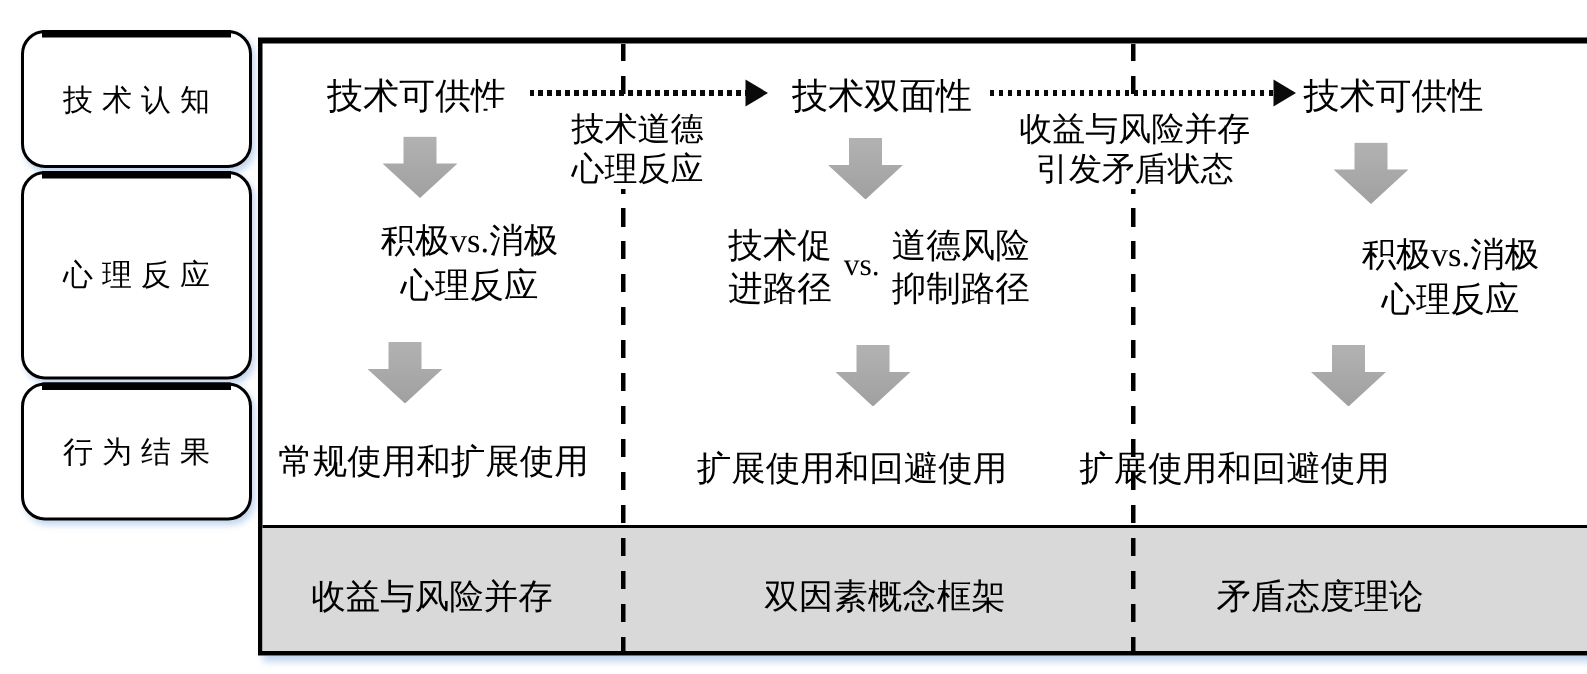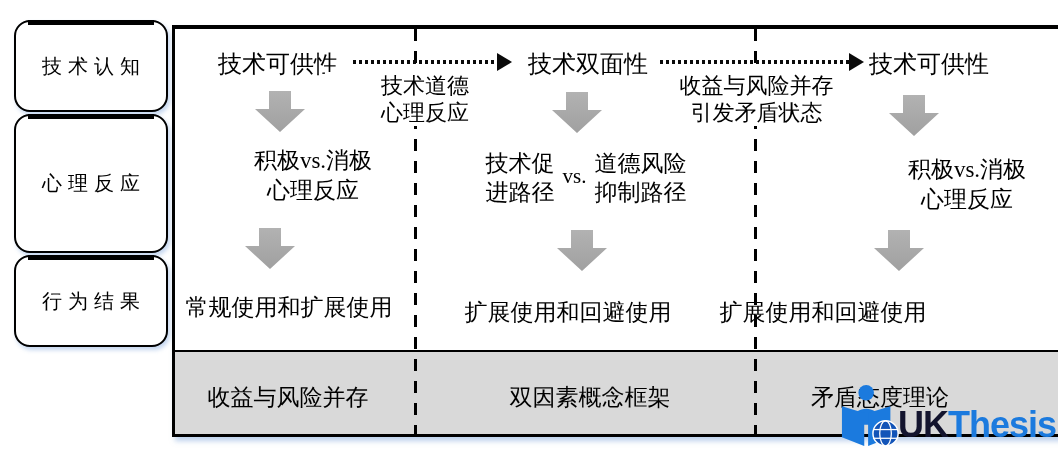--- a/index.html
+++ b/index.html
@@ -227,29 +227,14 @@
 
     <div class="cell beh-label" style="left:0px;   top:263px; width:228px;">常规使用和扩展使用</div>
     <div class="cell beh-label" style="left:281px; top:268px; width:224px;">扩展使用和回避使用</div>
     <div class="cell beh-label" style="left:536px; top:268px; width:224px;">扩展使用和回避使用</div>
 
     <div class="cell theory-label" style="left:13px;  width:200px;">收益与风险并存</div>
     <div class="cell theory-label" style="left:315px; width:200px;">双因素概念框架</div>
     <div class="cell theory-label" style="left:605px; width:200px;">矛盾态度理论</div>
   </div>
 
-  <div class="logo">
-    <svg class="logo-icon" viewBox="0 0 64 66">
-      <circle cx="27" cy="9" r="8" fill="#1b7ade"></circle>
-      <path d="M14,36 C14,22 40,22 40,36 L40,42 L14,42 Z" fill="#1b7ade"></path>
-      <path d="M2,23 L25,30 L25,64 L2,55 Z" fill="#1b7ade"></path>
-      <path d="M52,23 L29,30 L29,64 L52,55 Z" fill="#1b7ade"></path>
-      <circle cx="47" cy="51" r="13" fill="#1254b8" stroke="#ffffff" stroke-width="1.5"></circle>
-      <ellipse cx="47" cy="51" rx="6" ry="13" fill="none" stroke="#ffffff" stroke-width="1.3"></ellipse>
-      <line x1="34" y1="47" x2="60" y2="47" stroke="#ffffff" stroke-width="1.3"></line>
-      <line x1="34" y1="56" x2="60" y2="56" stroke="#ffffff" stroke-width="1.3"></line>
-    </svg>
-    <div class="logo-text">
-      <span class="logo-uk">UK</span><span class="logo-thesis">Thesis</span>
-    </div>
-  </div>
 
 </div>
 
 </body></html>

